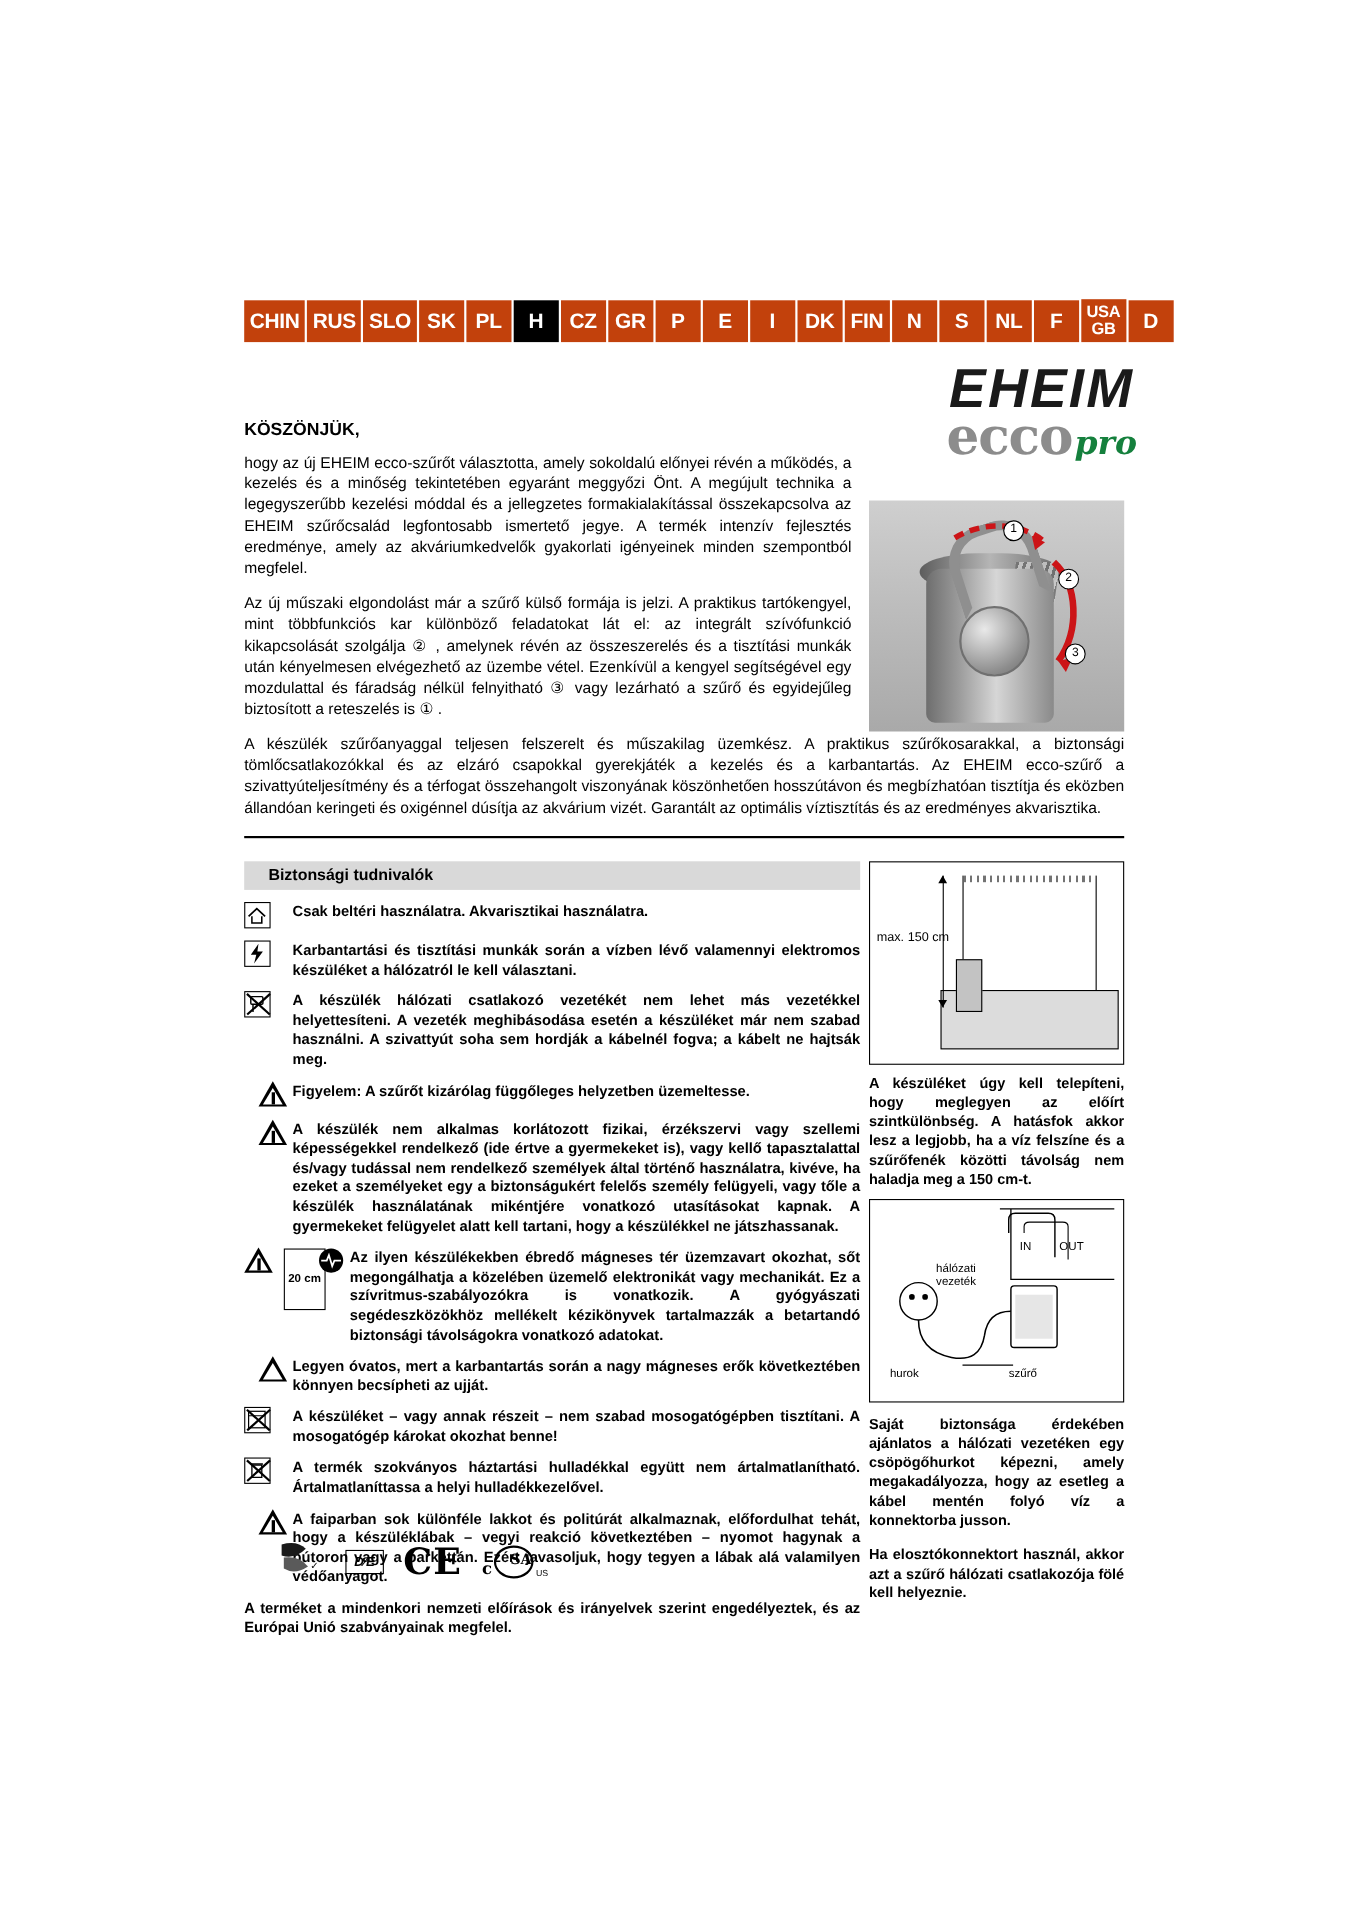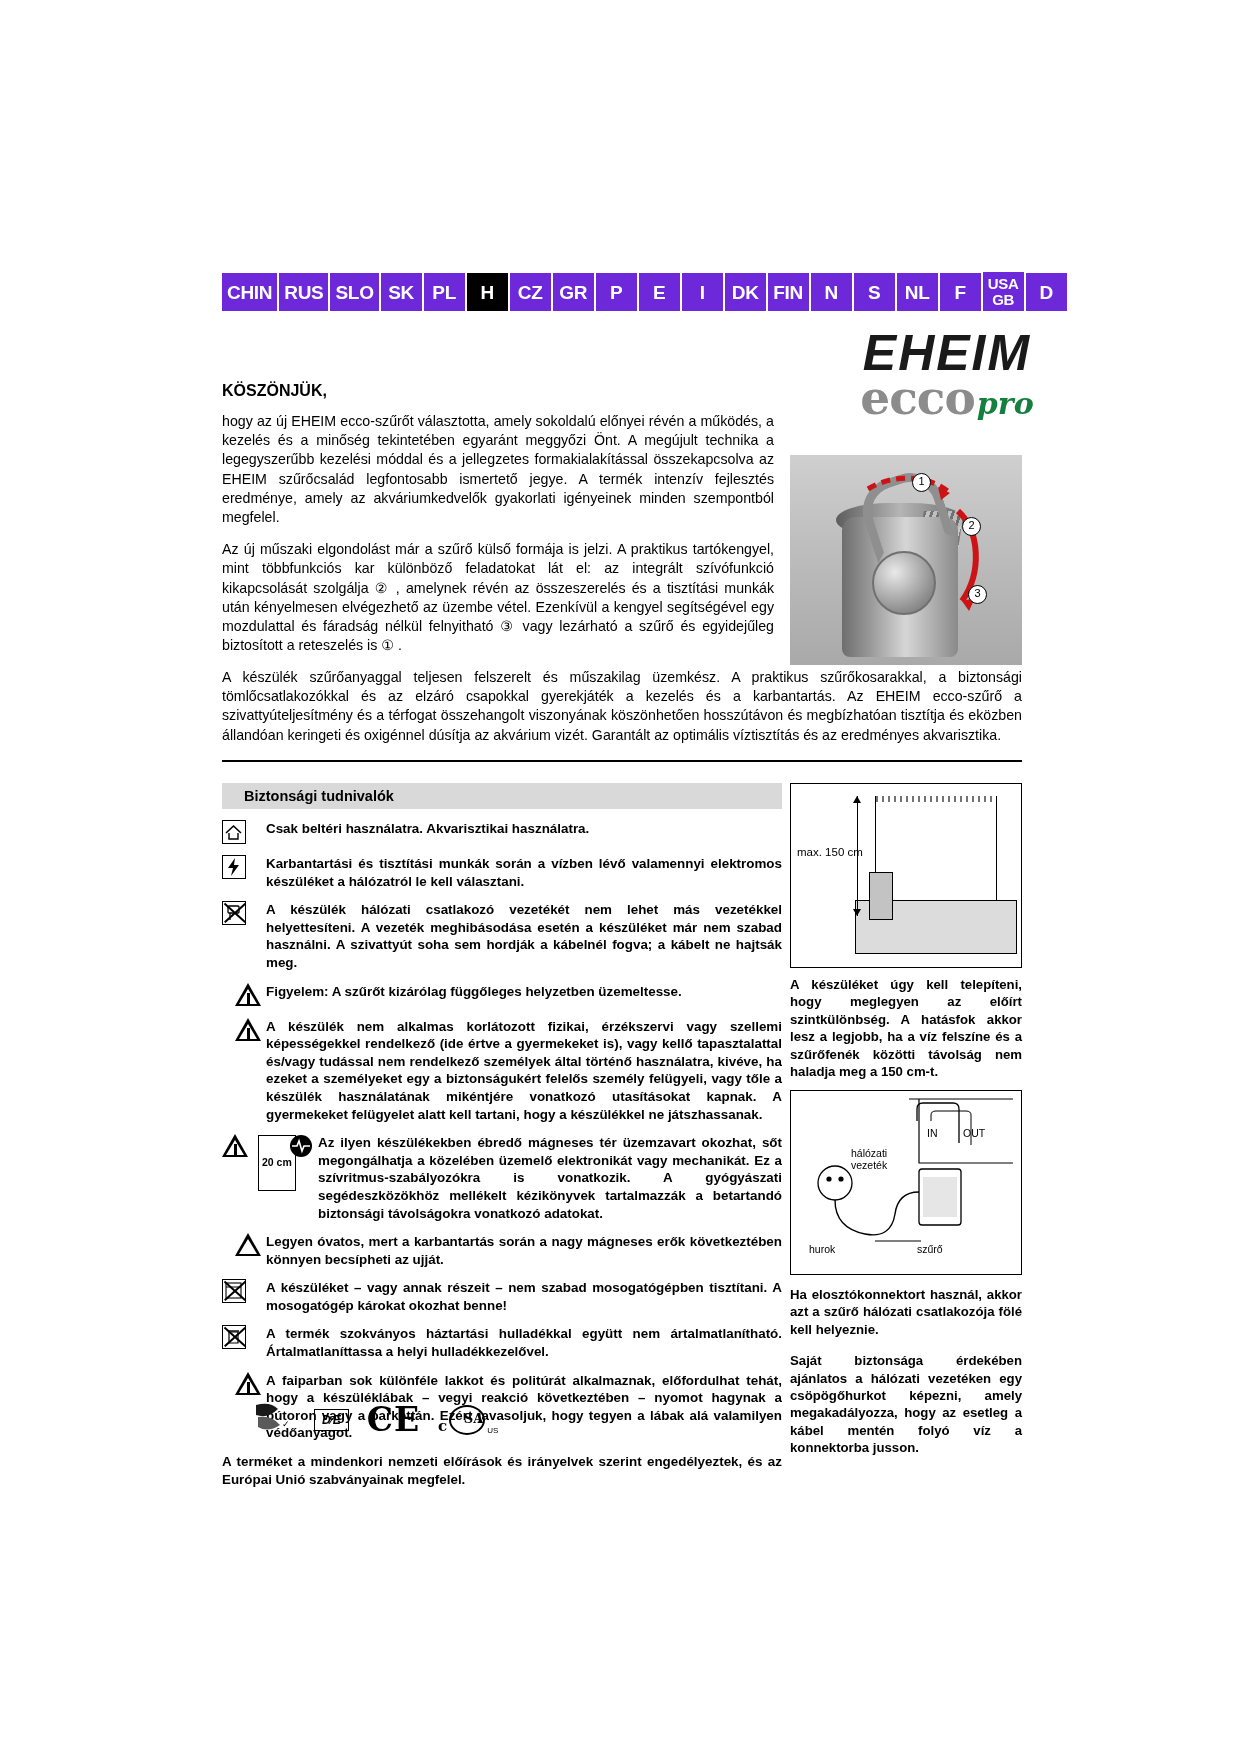--- a/index.html
+++ b/index.html
@@ -25,21 +25,21 @@
   
   .lang-bar {
     position: absolute;
     left: 222px;
     top: 272px;
     display: flex;
     align-items: flex-end;
     gap: 2px;
   }
   .lang-tab {
-    background: #6d28d9;
+    background: #c2410c;
     color: #ffffff;
     font-weight: bold;
     font-size: 19px;
     line-height: 1;
     text-align: center;
     padding: 10px 5px 9px 5px;
     min-width: 31px;
     letter-spacing: -0.3px;
     font-family: "Liberation Sans", sans-serif;
   }
@@ -649,17 +649,17 @@
       <path d="M84 150 h46" stroke="#000" stroke-width="1.1" fill="none"></path>
     </svg>
     <span class="lbl" style="left:136px; top:36px;">IN</span>
     <span class="lbl" style="left:172px; top:36px;">OUT</span>
     <span class="lbl" style="left:60px; top:56px; white-space:pre-line; text-align:center;">hálózati
 vezeték</span>
     <span class="lbl" style="left:18px; top:152px;">hurok</span>
     <span class="lbl" style="left:126px; top:152px;">szűrő</span>
   </div>
   <div class="panel-bot-cap">
+    <p>Saját biztonsága érdekében ajánlatos a hálózati vezetéken egy csöpögőhurkot képezni, amely megakadályozza, hogy az esetleg a kábel mentén folyó víz a konnektorba jusson.</p>
     <p>Ha elosztókonnektort használ, akkor azt a szűrő hálózati csatlakozója fölé kell helyeznie.</p>
-    <p>Saját biztonsága érdekében ajánlatos a hálózati vezetéken egy csöpögőhurkot képezni, amely megakadályozza, hogy az esetleg a kábel mentén folyó víz a konnektorba jusson.</p>
   </div>
 
 </div>
 
 </body></html>

